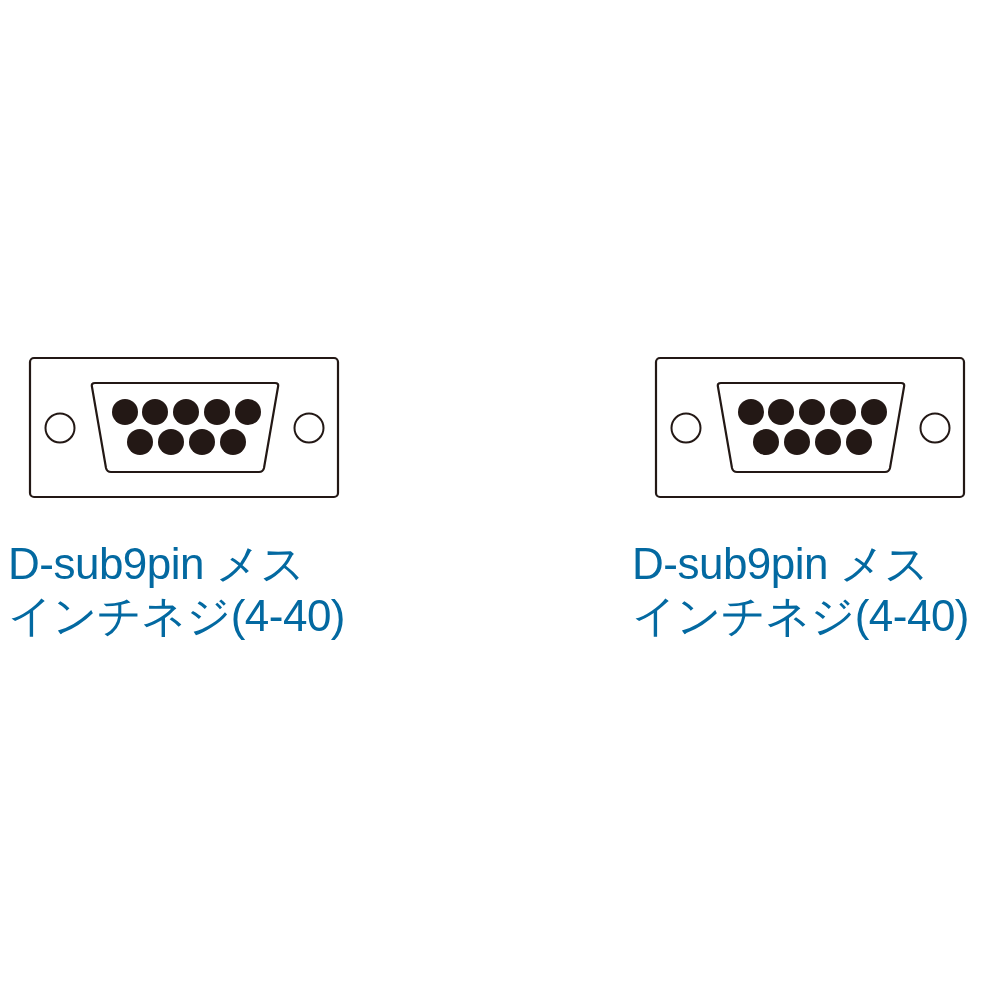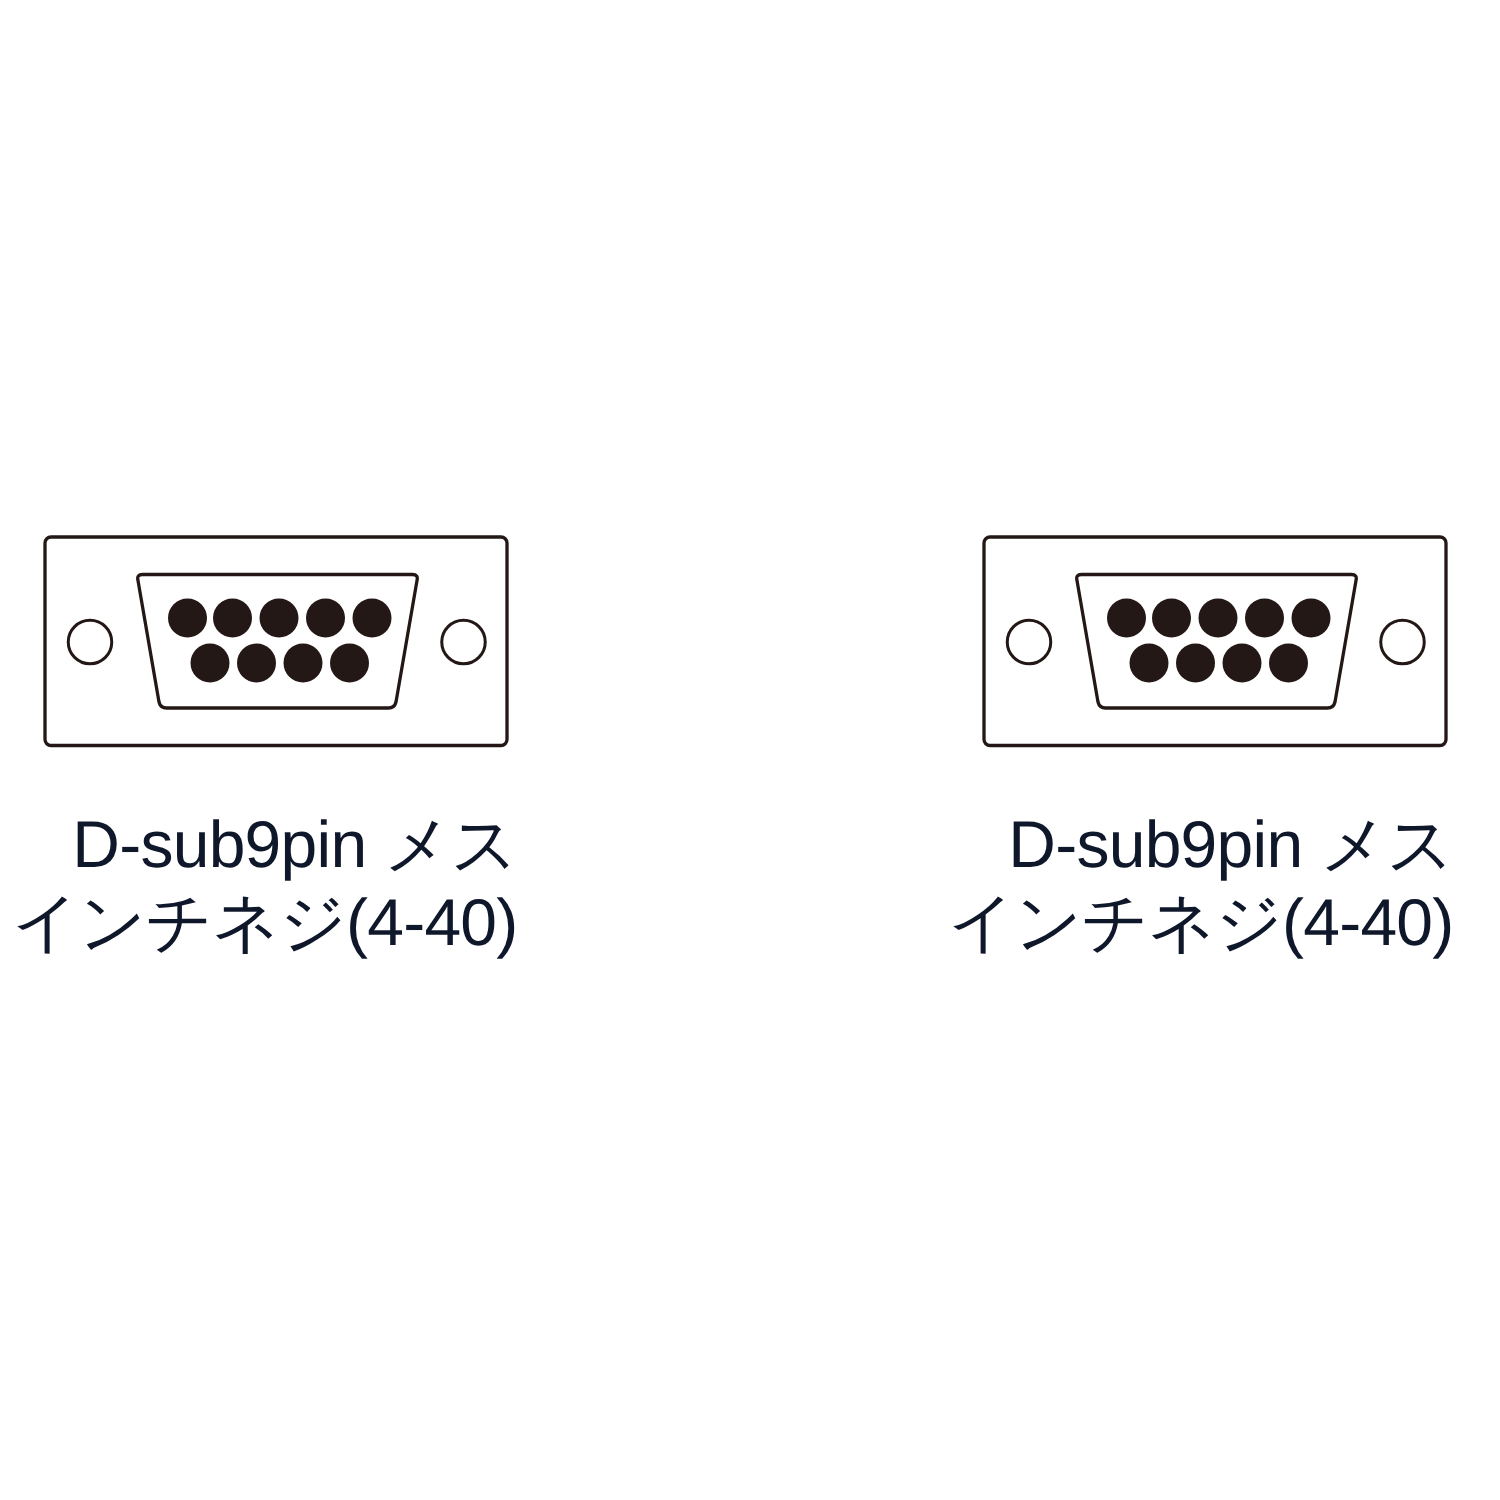--- a/index.html
+++ b/index.html
@@ -2,26 +2,25 @@
 <html><head>
 <meta charset="utf-8">
 <style>
   html, body { margin: 0; padding: 0; background: #ffffff; }
   body { width: 1000px; height: 1000px; position: relative; overflow: hidden; }
   .connector { position: absolute; }
   .connector svg { display: block; }
   .label {
     position: absolute;
     font-family: "Liberation Sans", "DejaVu Sans", sans-serif;
-    color: #0f172a;
+    color: #0369a1;
     font-size: 44px;
     line-height: 52px;
     white-space: nowrap;
     letter-spacing: -0.5px;
-    text-align: right;
   }
   .label div { display: block; }
 </style>
 </head>
 <body>
 
 <div class="connector" style="left:28px; top:356px;">
   <svg width="314" height="144" viewBox="0 0 314 144">
     <rect x="2" y="2" width="308" height="139" rx="4" ry="4" fill="#fff" stroke="#231815" stroke-width="2.2"></rect>
     <path d="M67 27 L247 27 Q251 27 250 31 L236 112 Q235 116 231 116 L83 116 Q79 116 78 112 L64 31 Q63 27 67 27 Z" fill="#fff" stroke="#231815" stroke-width="2.2"></path>

